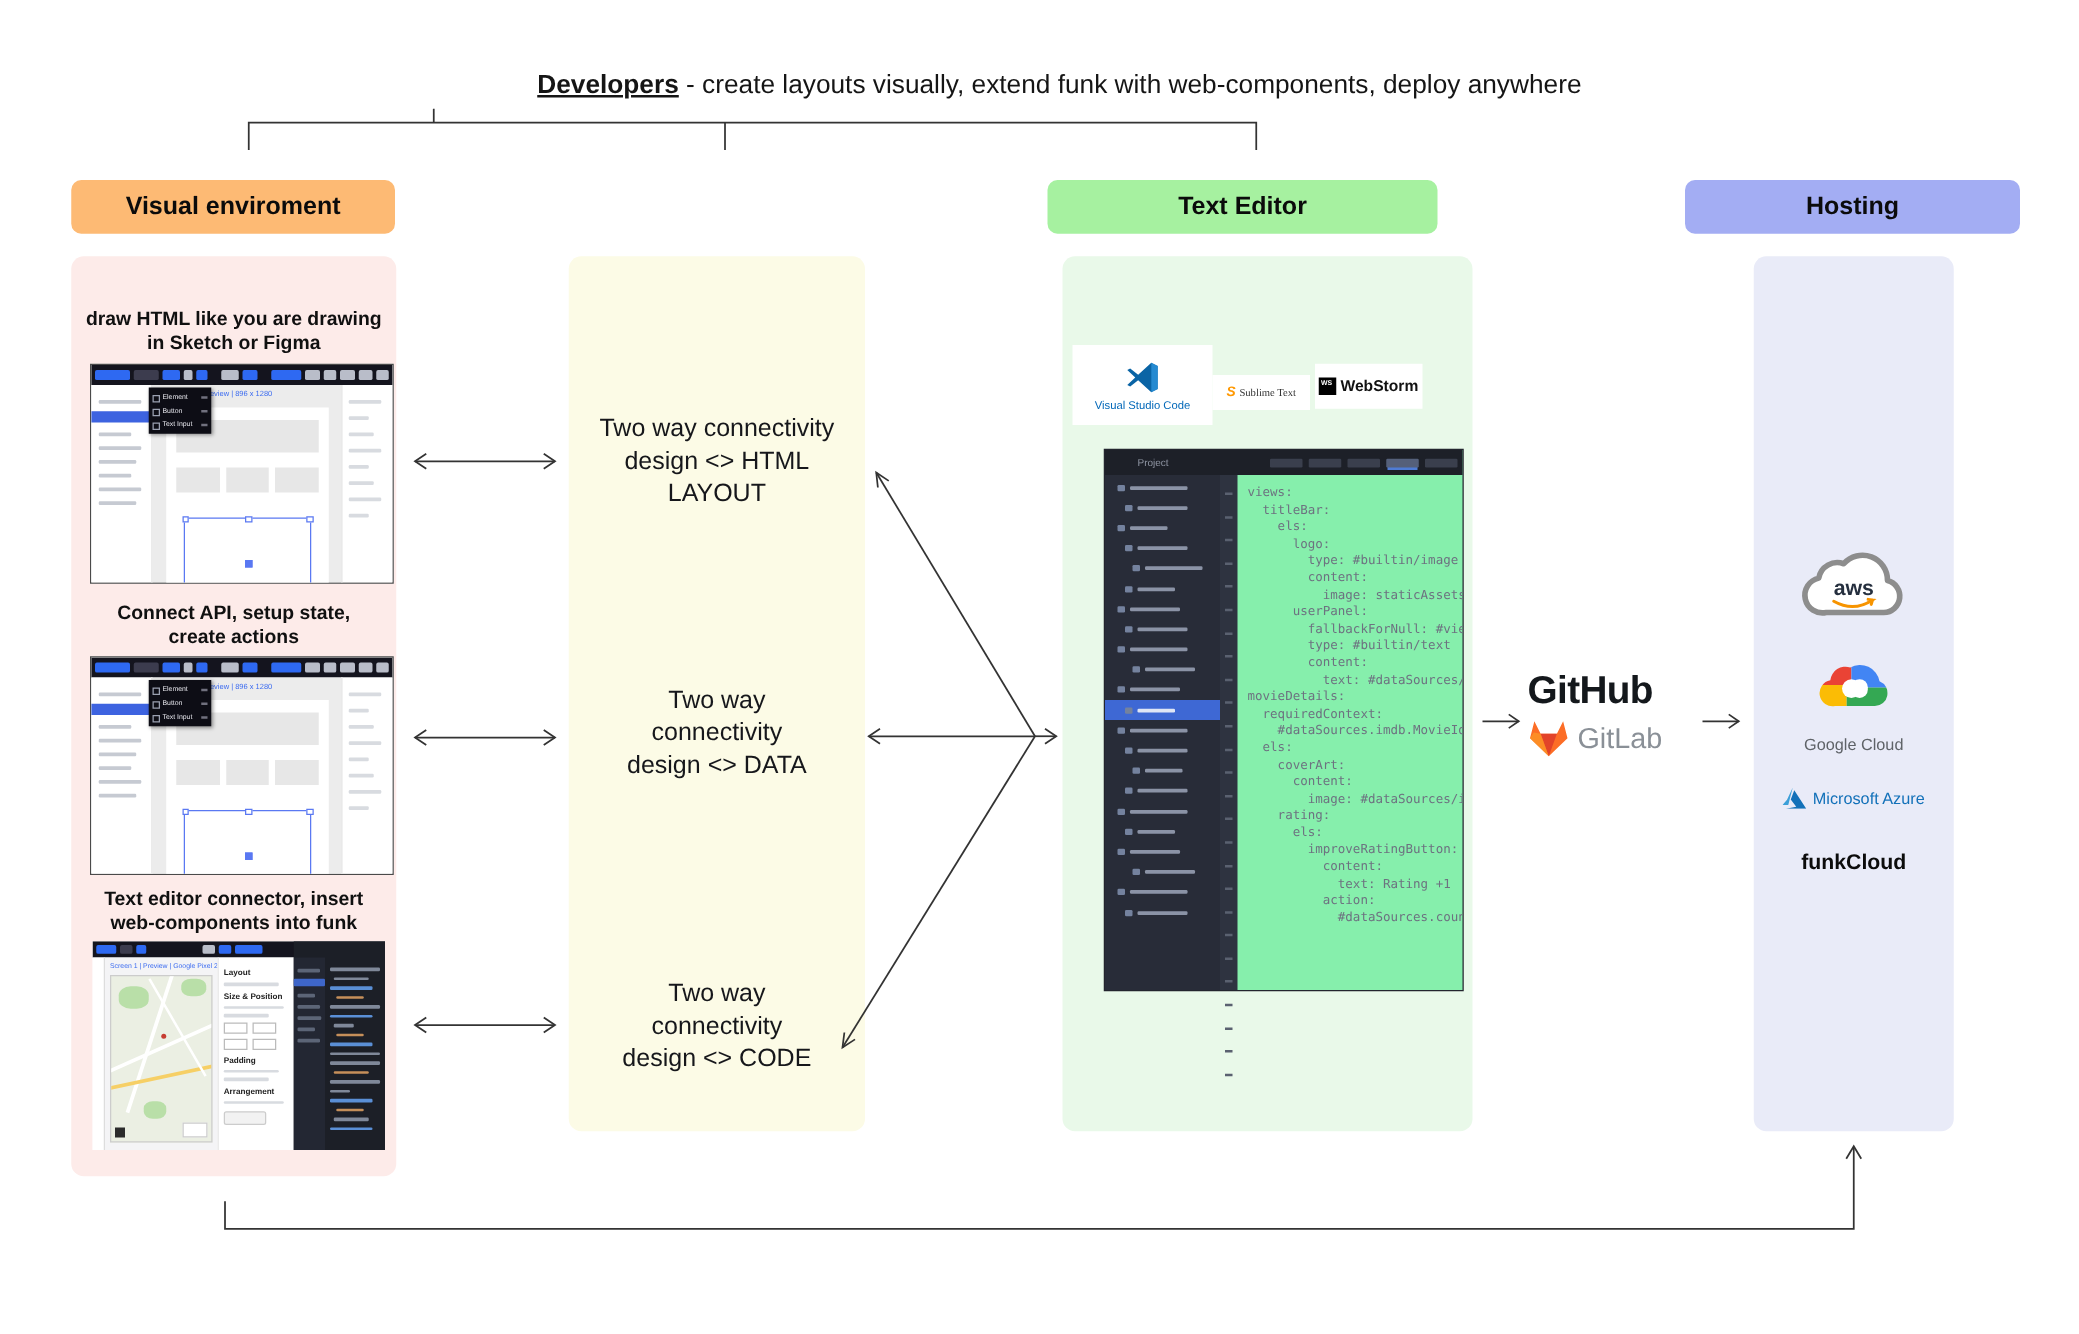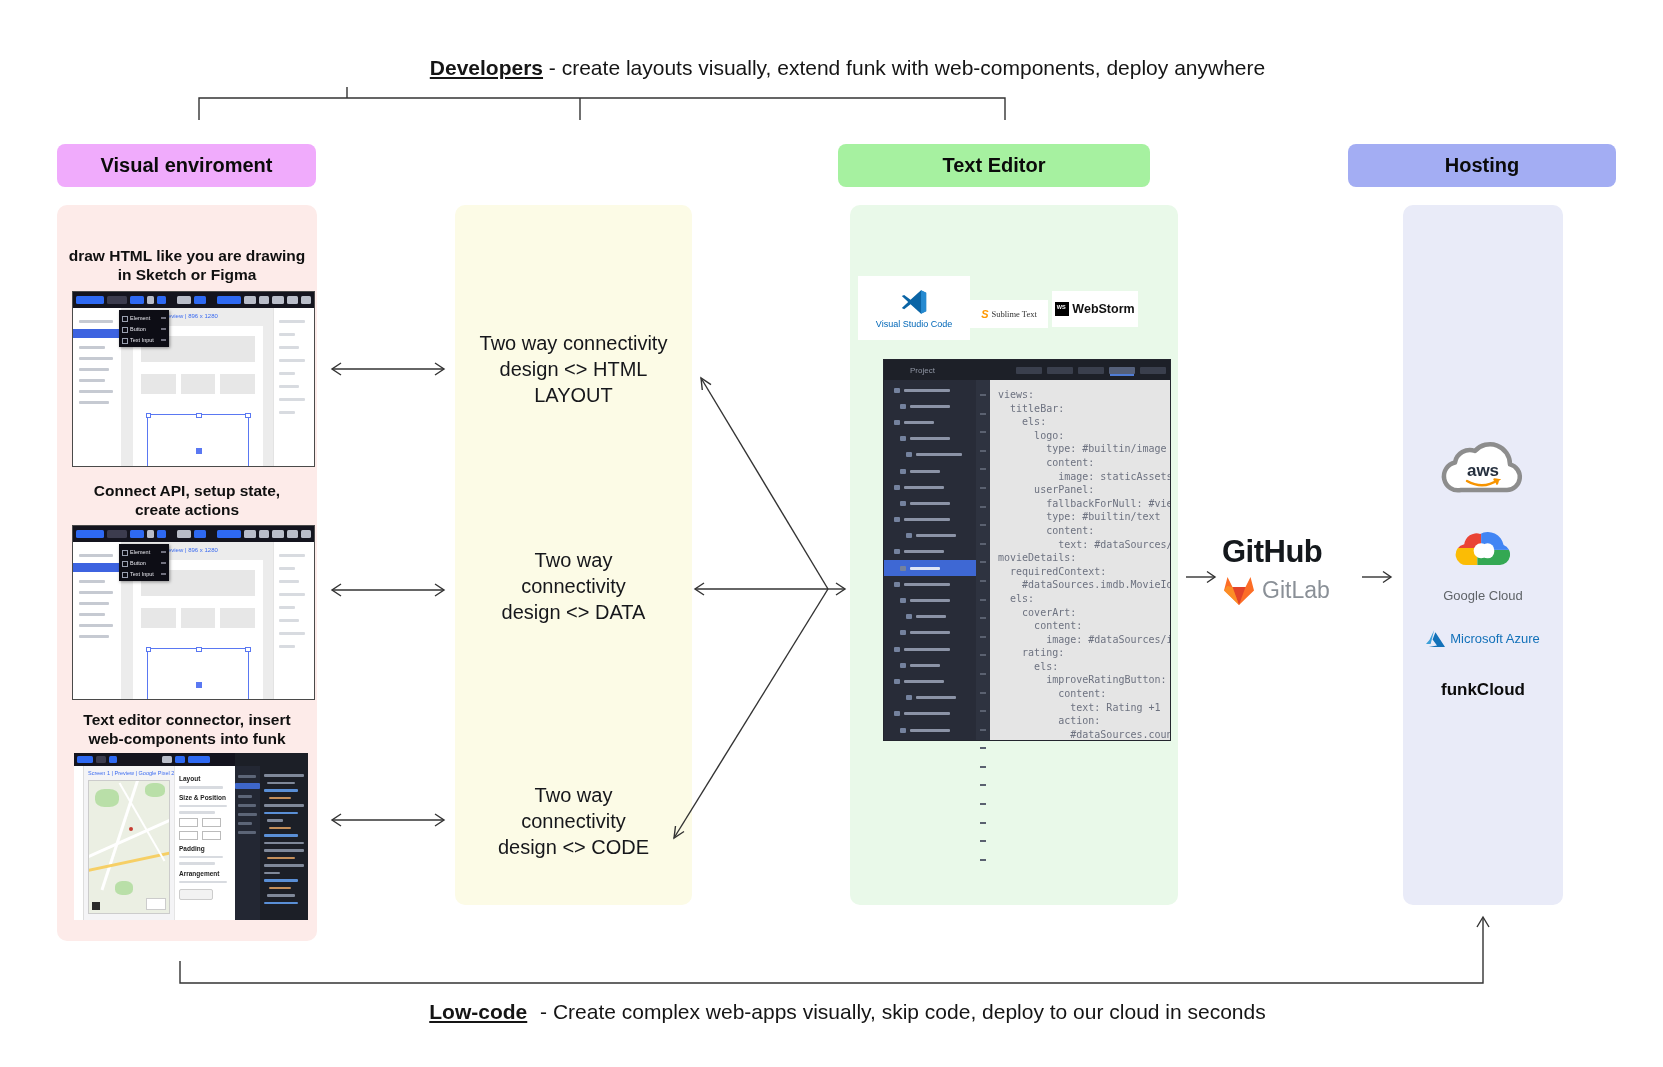--- a/index.html
+++ b/index.html
@@ -9,21 +9,21 @@
   .overlay path{stroke:#333;stroke-width:1.4;fill:none;}
 
   
   .banner{position:absolute;left:0;width:1663px;text-align:center;font-size:21px;color:#151515;}
   .banner .kw{font-weight:bold;text-decoration:underline;margin-left:32px;}
   .banner .kw.pad{padding-right:7px;}
 
   
   .hdr{position:absolute;height:43px;border-radius:8px;display:flex;align-items:center;
        justify-content:center;font-weight:bold;font-size:20px;color:#0b0b0b;}
-  .hdr-visual{left:57px;top:144px;width:259px;background:#f0abfc;}
+  .hdr-visual{left:57px;top:144px;width:259px;background:#fdba74;}
   .hdr-cli{left:433px;top:144px;width:236px;background:#f8f57f;}
   .hdr-editor{left:838px;top:144px;width:312px;background:#a6f1a0;}
   .hdr-hosting{left:1348px;top:144px;width:268px;background:#a3adf3;}
 
   
   .panel{position:absolute;border-radius:10px;}
   .p-visual{left:57px;top:205px;width:260px;height:736px;background:#fdebe9;}
   .p-cli{left:455px;top:205px;width:237px;height:700px;background:#fcfbe6;}
   .p-editor{left:850px;top:205px;width:328px;height:700px;background:#e9f9e9;}
   .p-hosting{left:1403px;top:205px;width:160px;height:700px;background:#e9ebf8;}
@@ -107,21 +107,21 @@
   .chip-vscode{left:858px;top:276px;width:112px;height:64px;flex-direction:column;gap:2px;}
   .vscode-label{font-size:9px;color:#0067b8;white-space:nowrap;}
   .chip-sublime{left:970px;top:300px;width:78px;height:28px;gap:3px;}
   .sub-s{color:#ff9800;font-weight:bold;font-style:italic;font-size:11px;}
   .sub-label{font-family:"Liberation Serif",serif;font-size:8.5px;color:#333;white-space:nowrap;}
   .chip-webstorm{left:1052px;top:291px;width:86px;height:36px;gap:3px;}
   .ws-badge{width:14px;height:14px;background:#000;color:#fff;font-size:5.5px;font-weight:bold;
       display:flex;align-items:flex-start;padding:1.5px 0 0 1.5px;box-sizing:border-box;}
   .ws-label{font-size:12.5px;font-weight:bold;color:#111;}
 
-  .ide{position:absolute;left:884px;top:360px;width:286px;height:380px;background:#e5e5e5;
+  .ide{position:absolute;left:884px;top:360px;width:286px;height:432px;background:#86efac;
       box-shadow:0 0 0 1px #23252e;}
   .ide-top{position:absolute;left:0;top:0;right:0;height:20px;background:#1d2028;
       display:flex;align-items:center;gap:5px;padding:0 4px;}
   .ide-project{font-size:8px;color:#8f95a3;margin-left:22px;margin-right:auto;}
   .itab{width:26px;height:7px;background:#3a3f4d;border-radius:1px;}
   .itab.act{background:#55607a;box-shadow:0 3px 0 -1px #4f7cd6;}
   .ide-tree{position:absolute;left:0;top:20px;bottom:0;width:92px;background:#282c38;padding-top:2px;}
   .trow{display:flex;align-items:center;height:16.2px;padding-left:10px;gap:4px;}
   .trow:nth-child(2n){padding-left:16px;} .trow:nth-child(5n){padding-left:22px;}
   .tico{width:6px;height:5px;background:#74829e;border-radius:1px;flex:none;}
@@ -710,17 +710,14 @@
   <div class="gcloud-label">Google Cloud</div>
   <div class="azure">
     <svg width="19" height="17" viewBox="0 0 19 17">
       <path fill="#3c9fd8" d="M8.2 0 L3.6 9.8 L0 14 L4.6 14 Z"></path>
       <path fill="#1371b9" d="M9.4 2.2 L19 17 L2.8 17 L11 15.4 L6.6 9.6 Z"></path>
     </svg>
     <span class="azure-label">Microsoft Azure</span>
   </div>
   <div class="funkcloud">funkCloud</div>
 
-  <div class="banner" style="top:1000px;">
-    <span class="kw pad">Low-code</span><span> - Create complex web-apps visually, skip code, deploy to our cloud in seconds</span>
-  </div>
 
 </div>
 
 </body></html>

